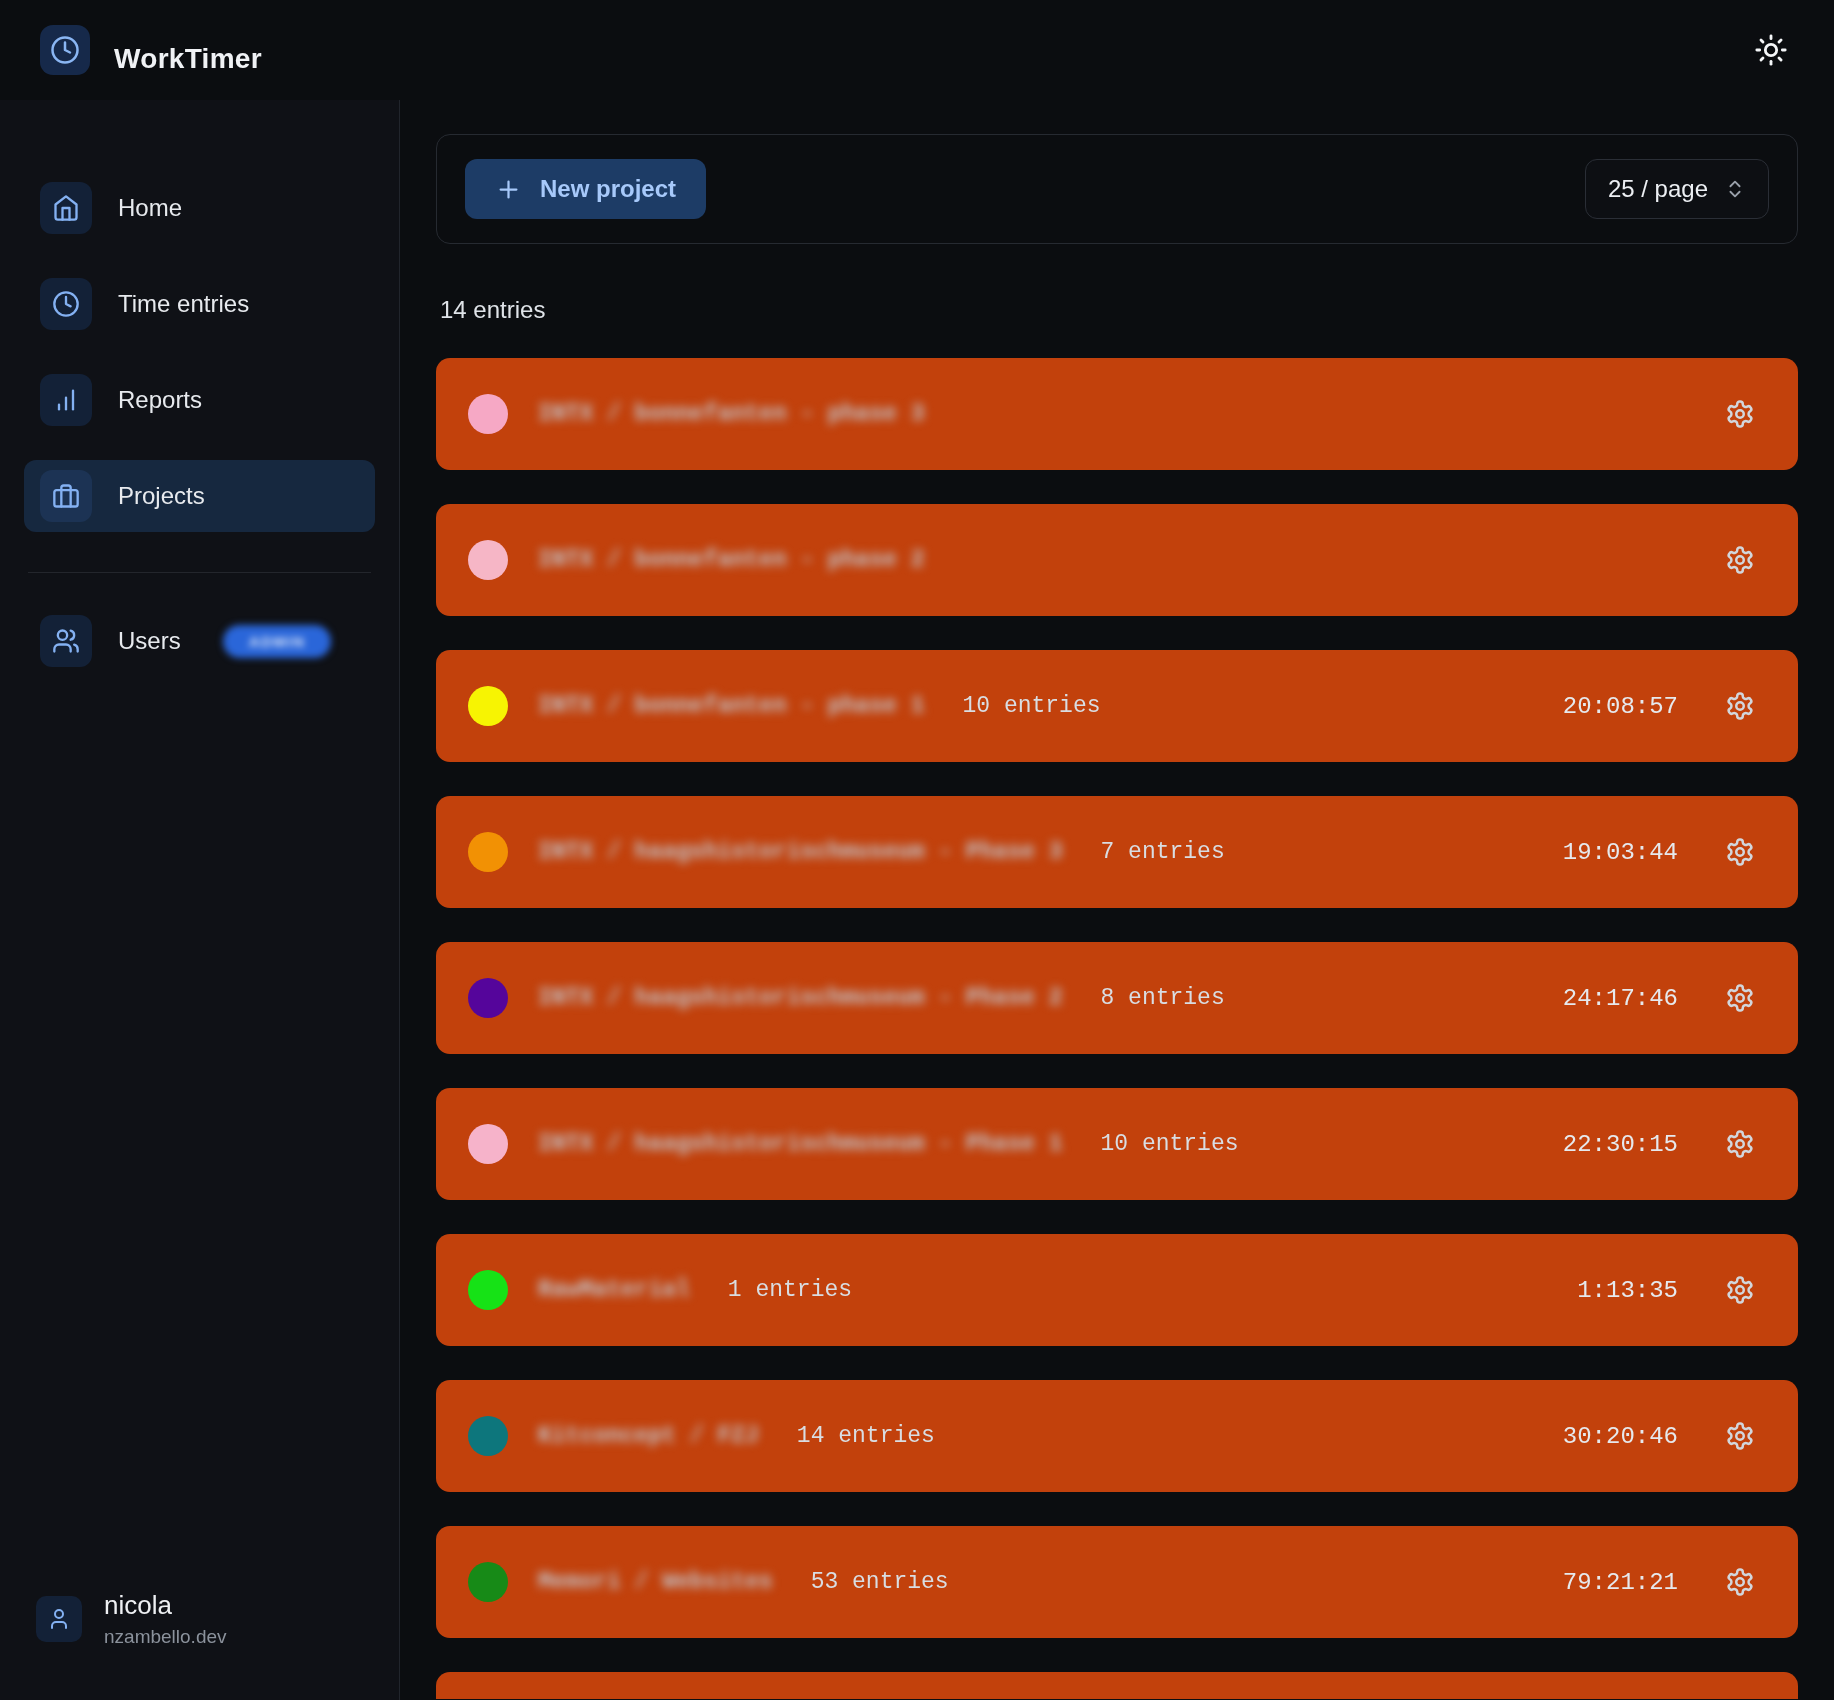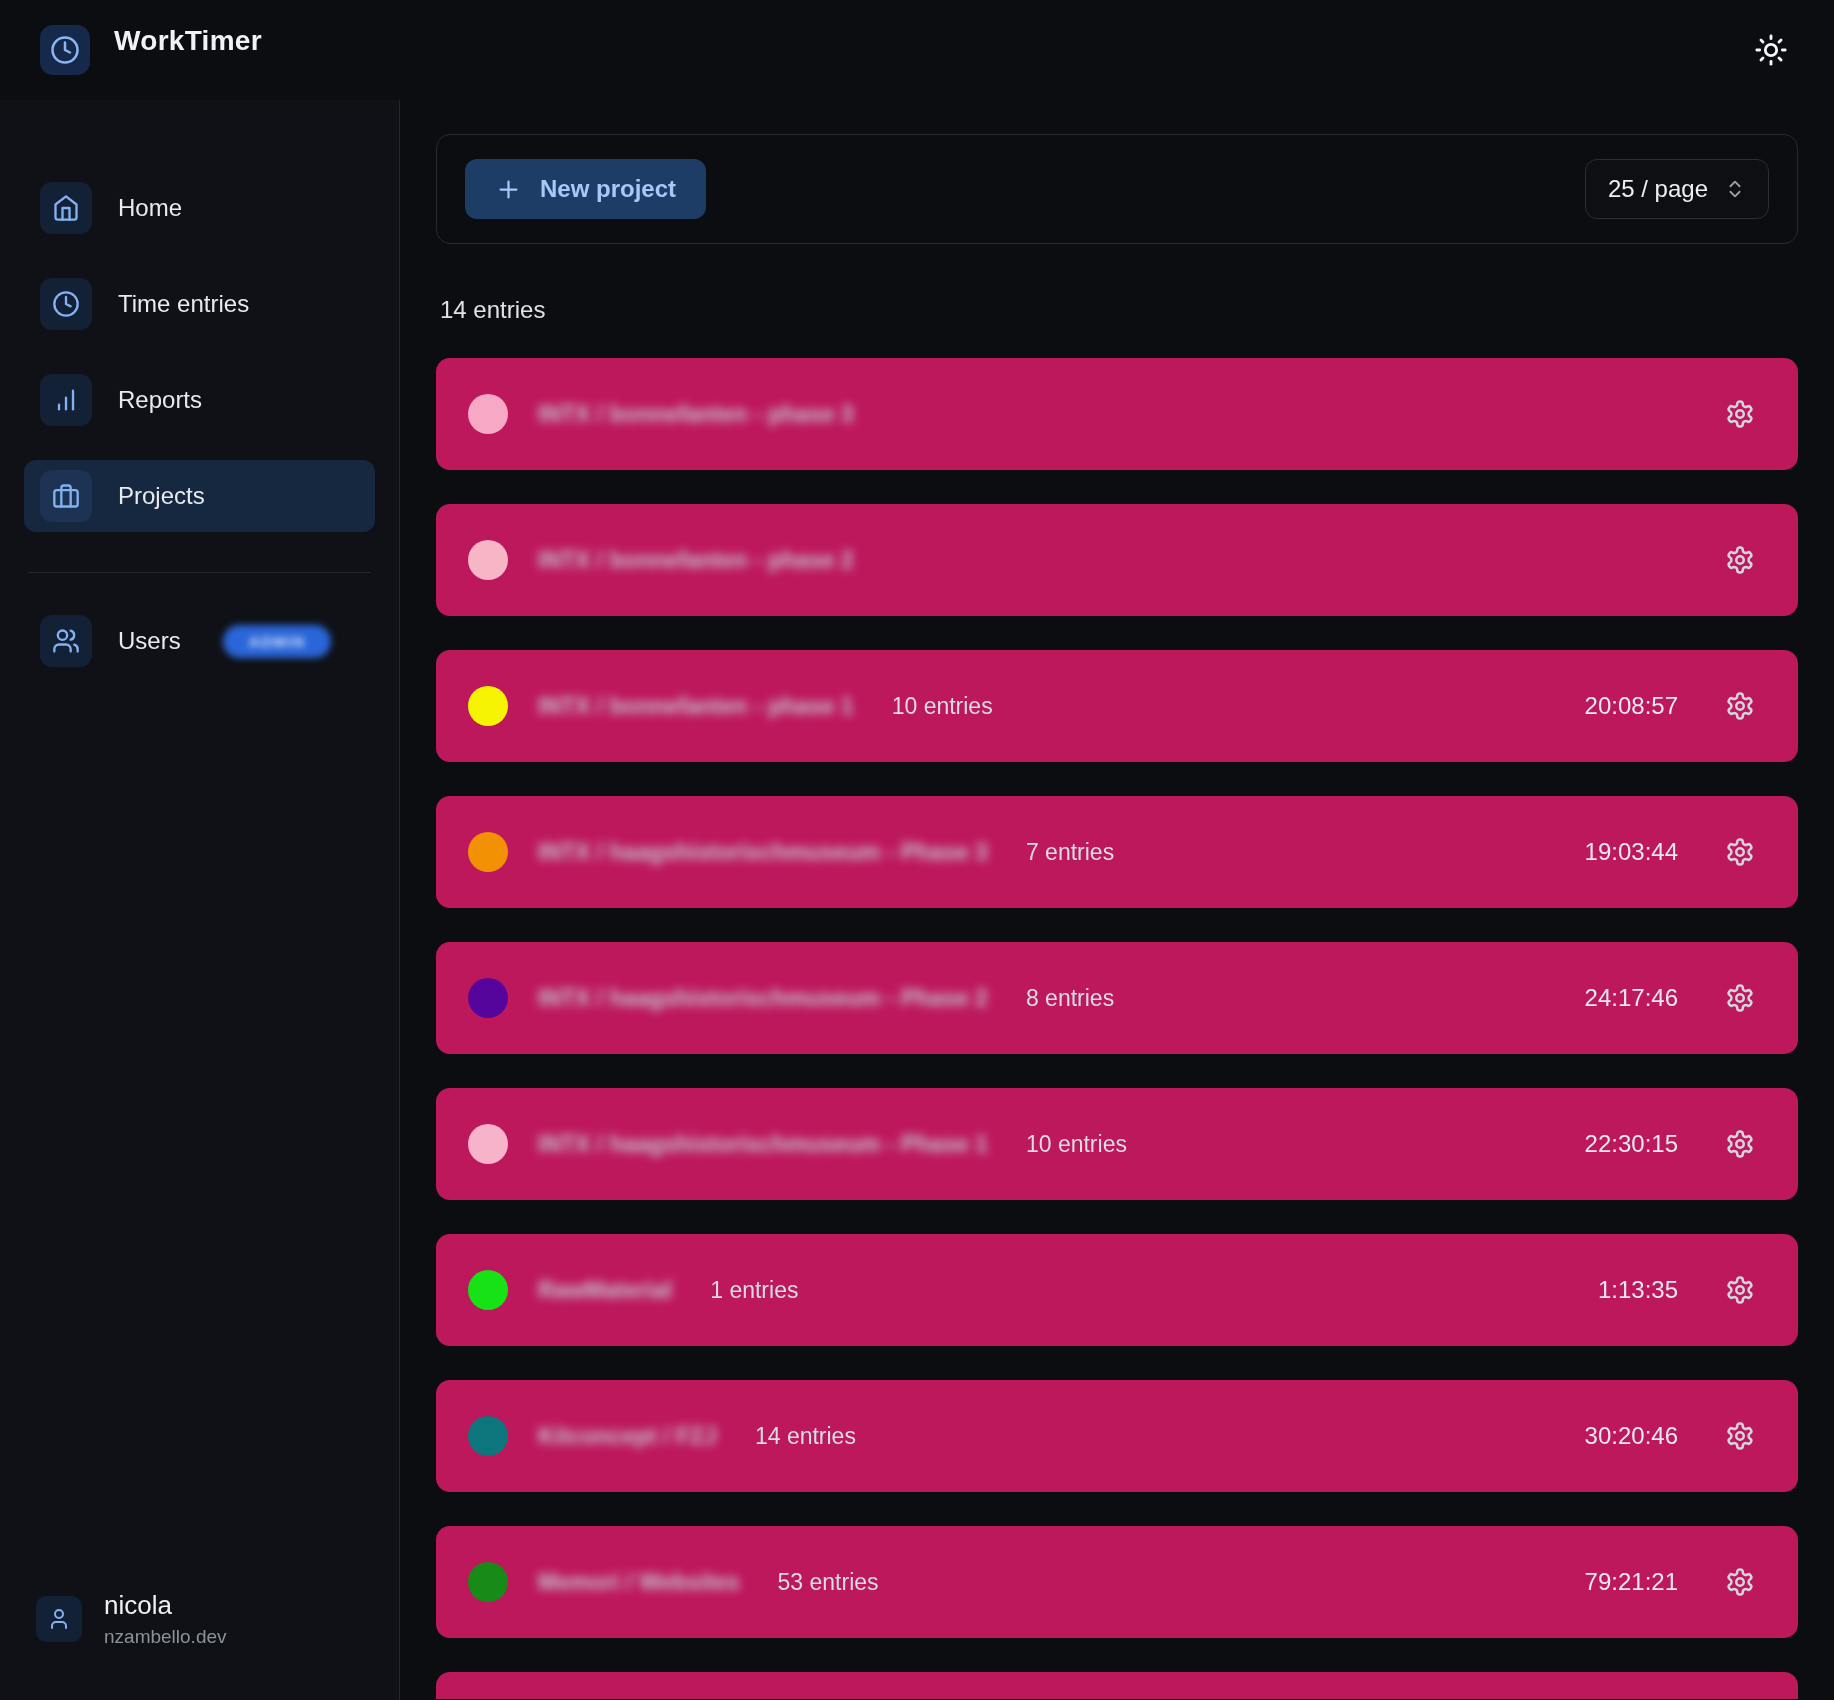--- a/index.html
+++ b/index.html
@@ -6,21 +6,21 @@
   html,body { margin:0; padding:0; }
   body {
     width:1834px; height:1700px; overflow:hidden;
     background:#0b0d10; color:#e7eaee;
     font-family:"Liberation Sans","DejaVu Sans",sans-serif;
   }
   svg { display:block; }
 
   
   .topbar { height:100px; display:flex; align-items:center; justify-content:space-between; padding:0 40px; }
-  .brand { display:flex; align-items:flex-start; gap:24px; }
+  .brand { display:flex; align-items:flex-end; gap:24px; }
   .logo { width:50px; height:50px; border-radius:13px; background:#16294a; color:#8ab6f3;
           display:flex; align-items:center; justify-content:center; }
   .logo svg { width:30px; height:30px; }
   .app-title { font-size:28px; font-weight:600; color:#f0f2f5; letter-spacing:.3px; }
   .theme-toggle { background:none; border:none; color:#f4f6f8; cursor:pointer;
                   width:46px; height:46px; display:flex; align-items:center; justify-content:center; padding:0; }
   .theme-toggle svg { width:34px; height:34px; }
 
   
   .shell { display:flex; height:1600px; }
@@ -55,22 +55,22 @@
                      font-size:24px; font-weight:600; cursor:pointer; font-family:inherit; }
   .new-project-btn .plus svg { width:27px; height:27px; }
   .page-size-select { display:flex; align-items:center; gap:16px; border:1px solid #2a2e36; border-radius:12px;
                       height:60px; padding:0 22px; font-size:24px; color:#eceff3; background:#0d0f13; cursor:pointer; }
   .page-size-select .chev { color:#9aa1ab; }
   .page-size-select .chev svg { width:22px; height:22px; }
 
   .entries-count { margin:52px 4px 34px; font-size:24px; color:#dfe3e8; }
 
   .project-list { display:flex; flex-direction:column; gap:34px; }
-  .project-row { height:112px; background:#be185d; border-radius:14px; display:flex; align-items:center;
-                 padding:0 36px 0 32px; gap:30px; }
+  .project-row { height:112px; background:#c2410c; border-radius:14px; display:flex; align-items:center;
+                 padding:0 36px 0 32px; gap:30px;font-family:Liberation Mono, monospace; }
   .project-row.partial { height:27px; border-radius:14px 14px 0 0; }
   .dot { width:40px; height:40px; border-radius:50%; flex:none; }
   .project-name { font-size:23px; font-weight:600; color:#c3c8d0; filter:blur(5px); white-space:nowrap; }
   .project-entries { font-size:23px; color:#d9dde2; margin-left:8px; white-space:nowrap; }
   .spacer { flex:1; }
   .project-time { font-size:24px; color:#e6e9ed; white-space:nowrap; }
   .gear-btn { background:none; border:none; color:#d2d6dc; width:44px; height:44px; flex:none;
               display:flex; align-items:center; justify-content:center; cursor:pointer; padding:0; margin-left:10px; }
   .gear-btn svg { width:30px; height:30px; }
 </style>

